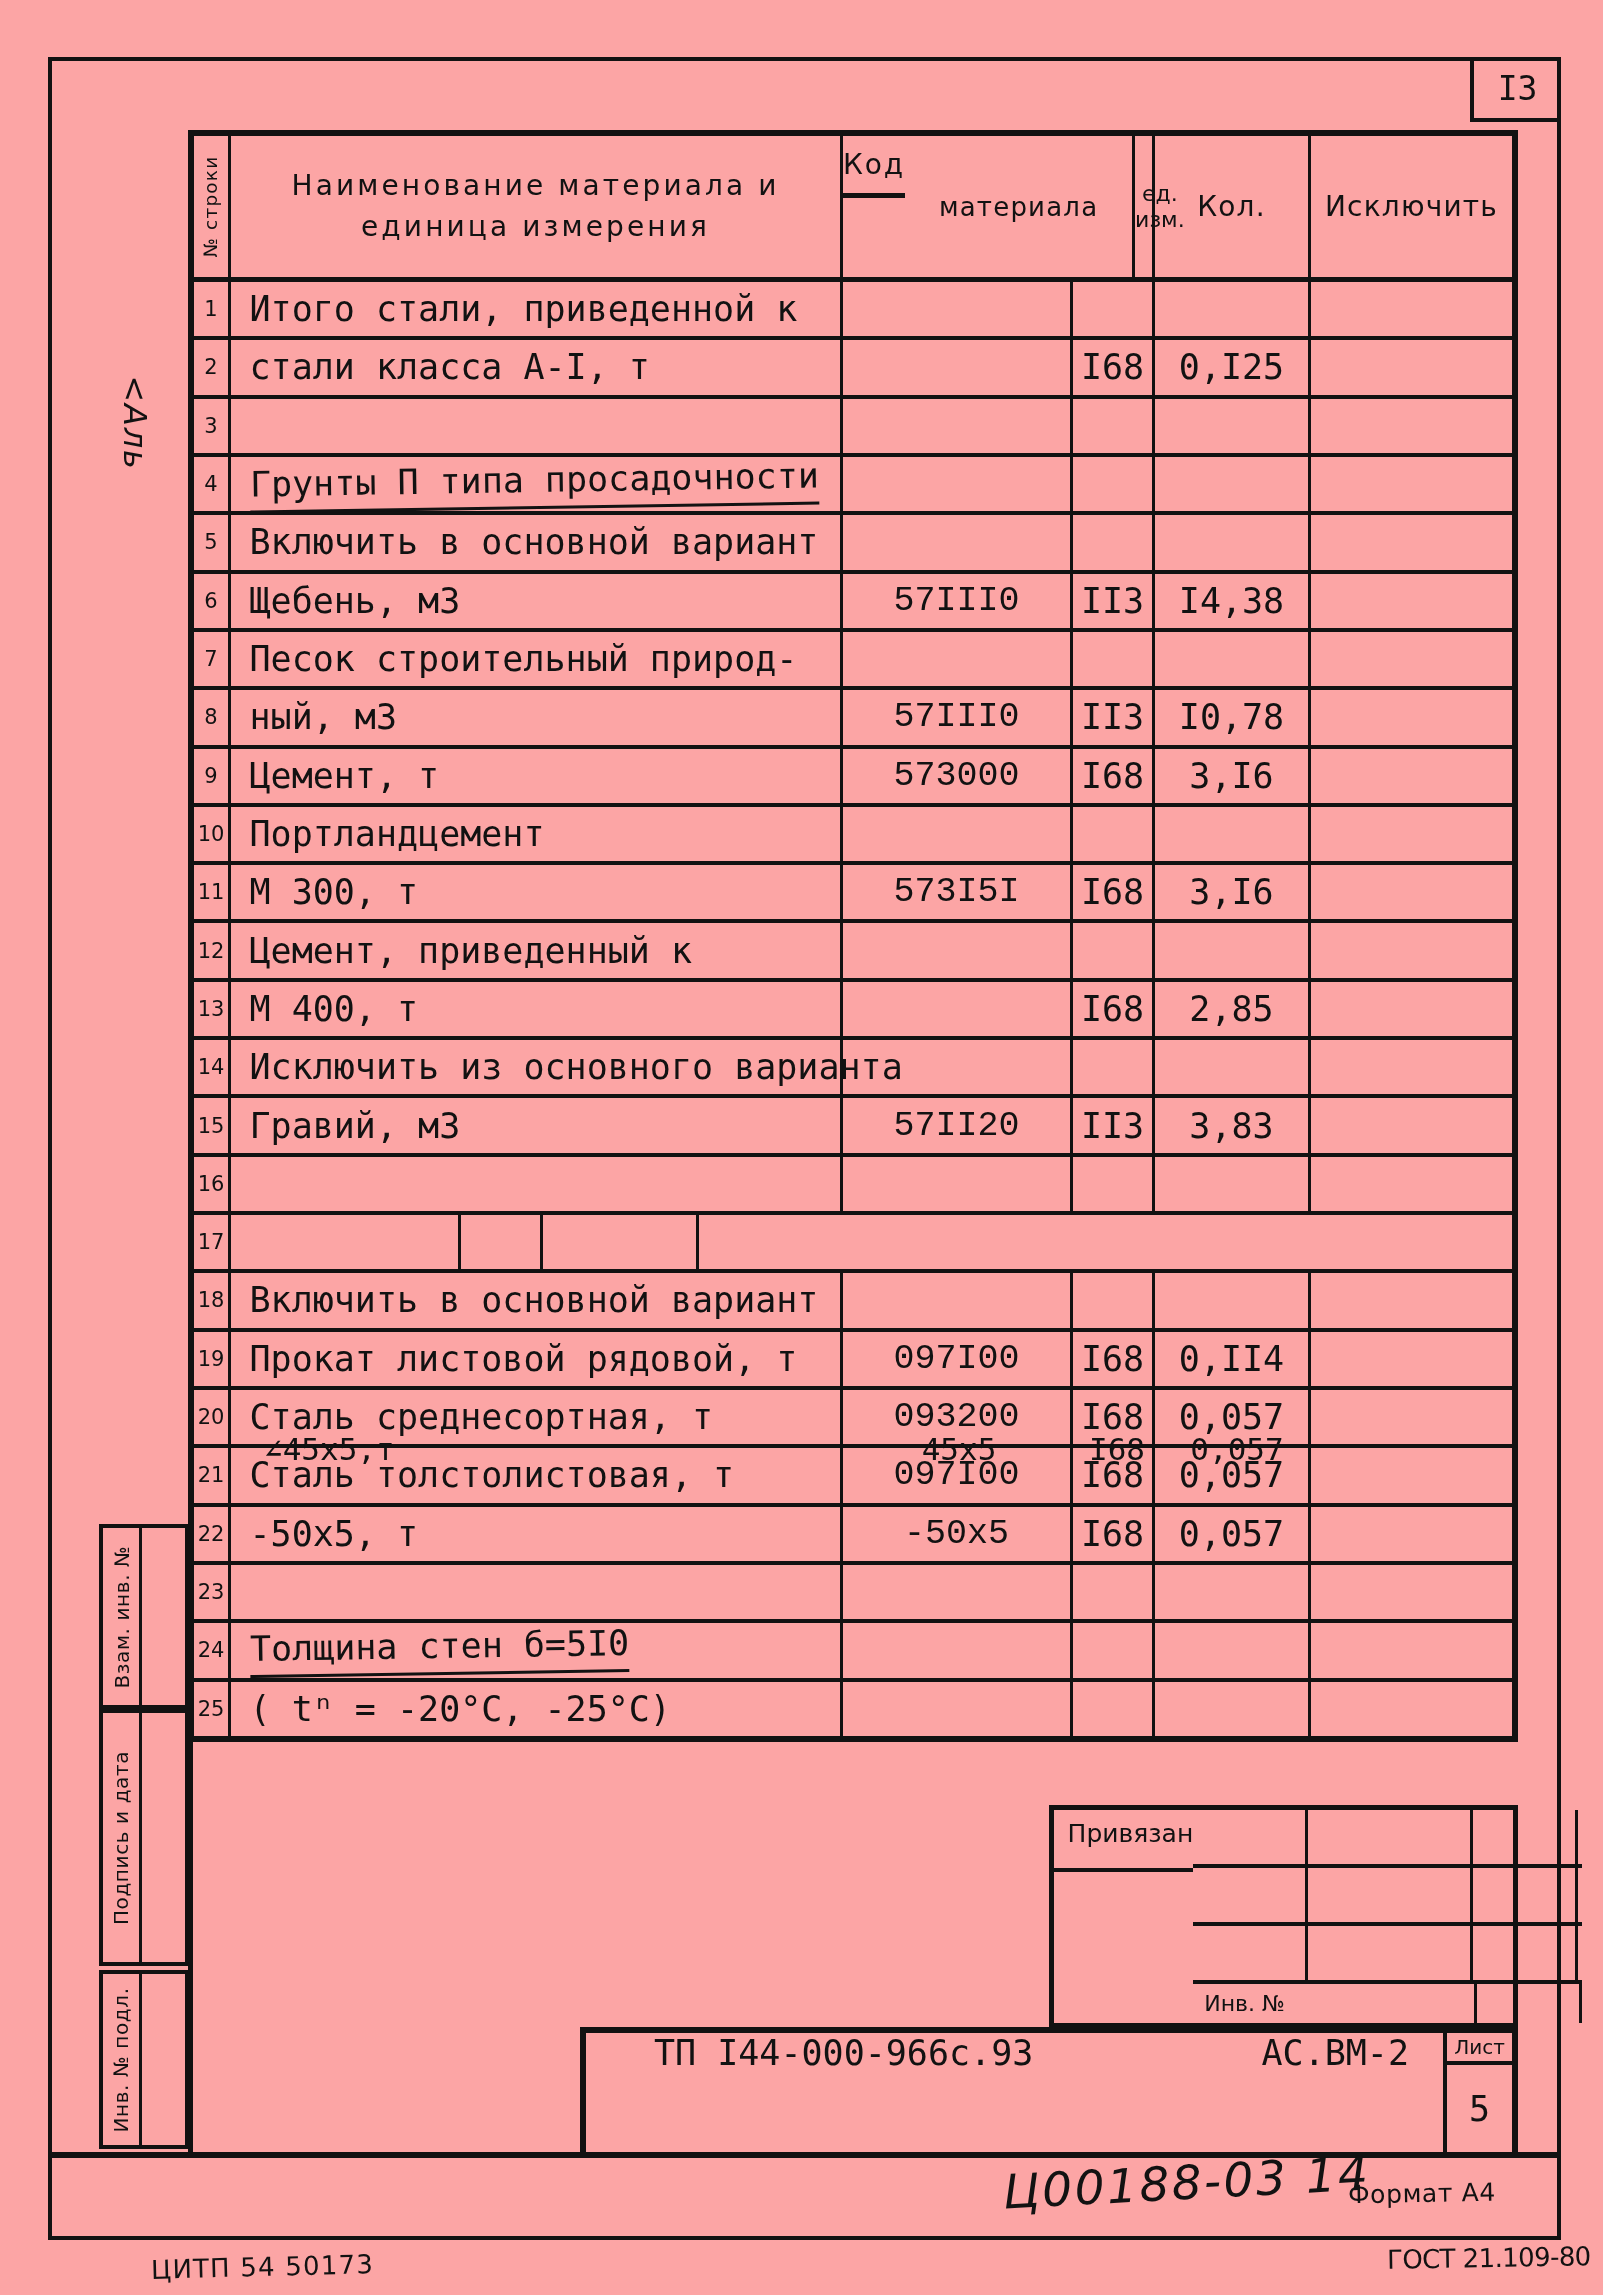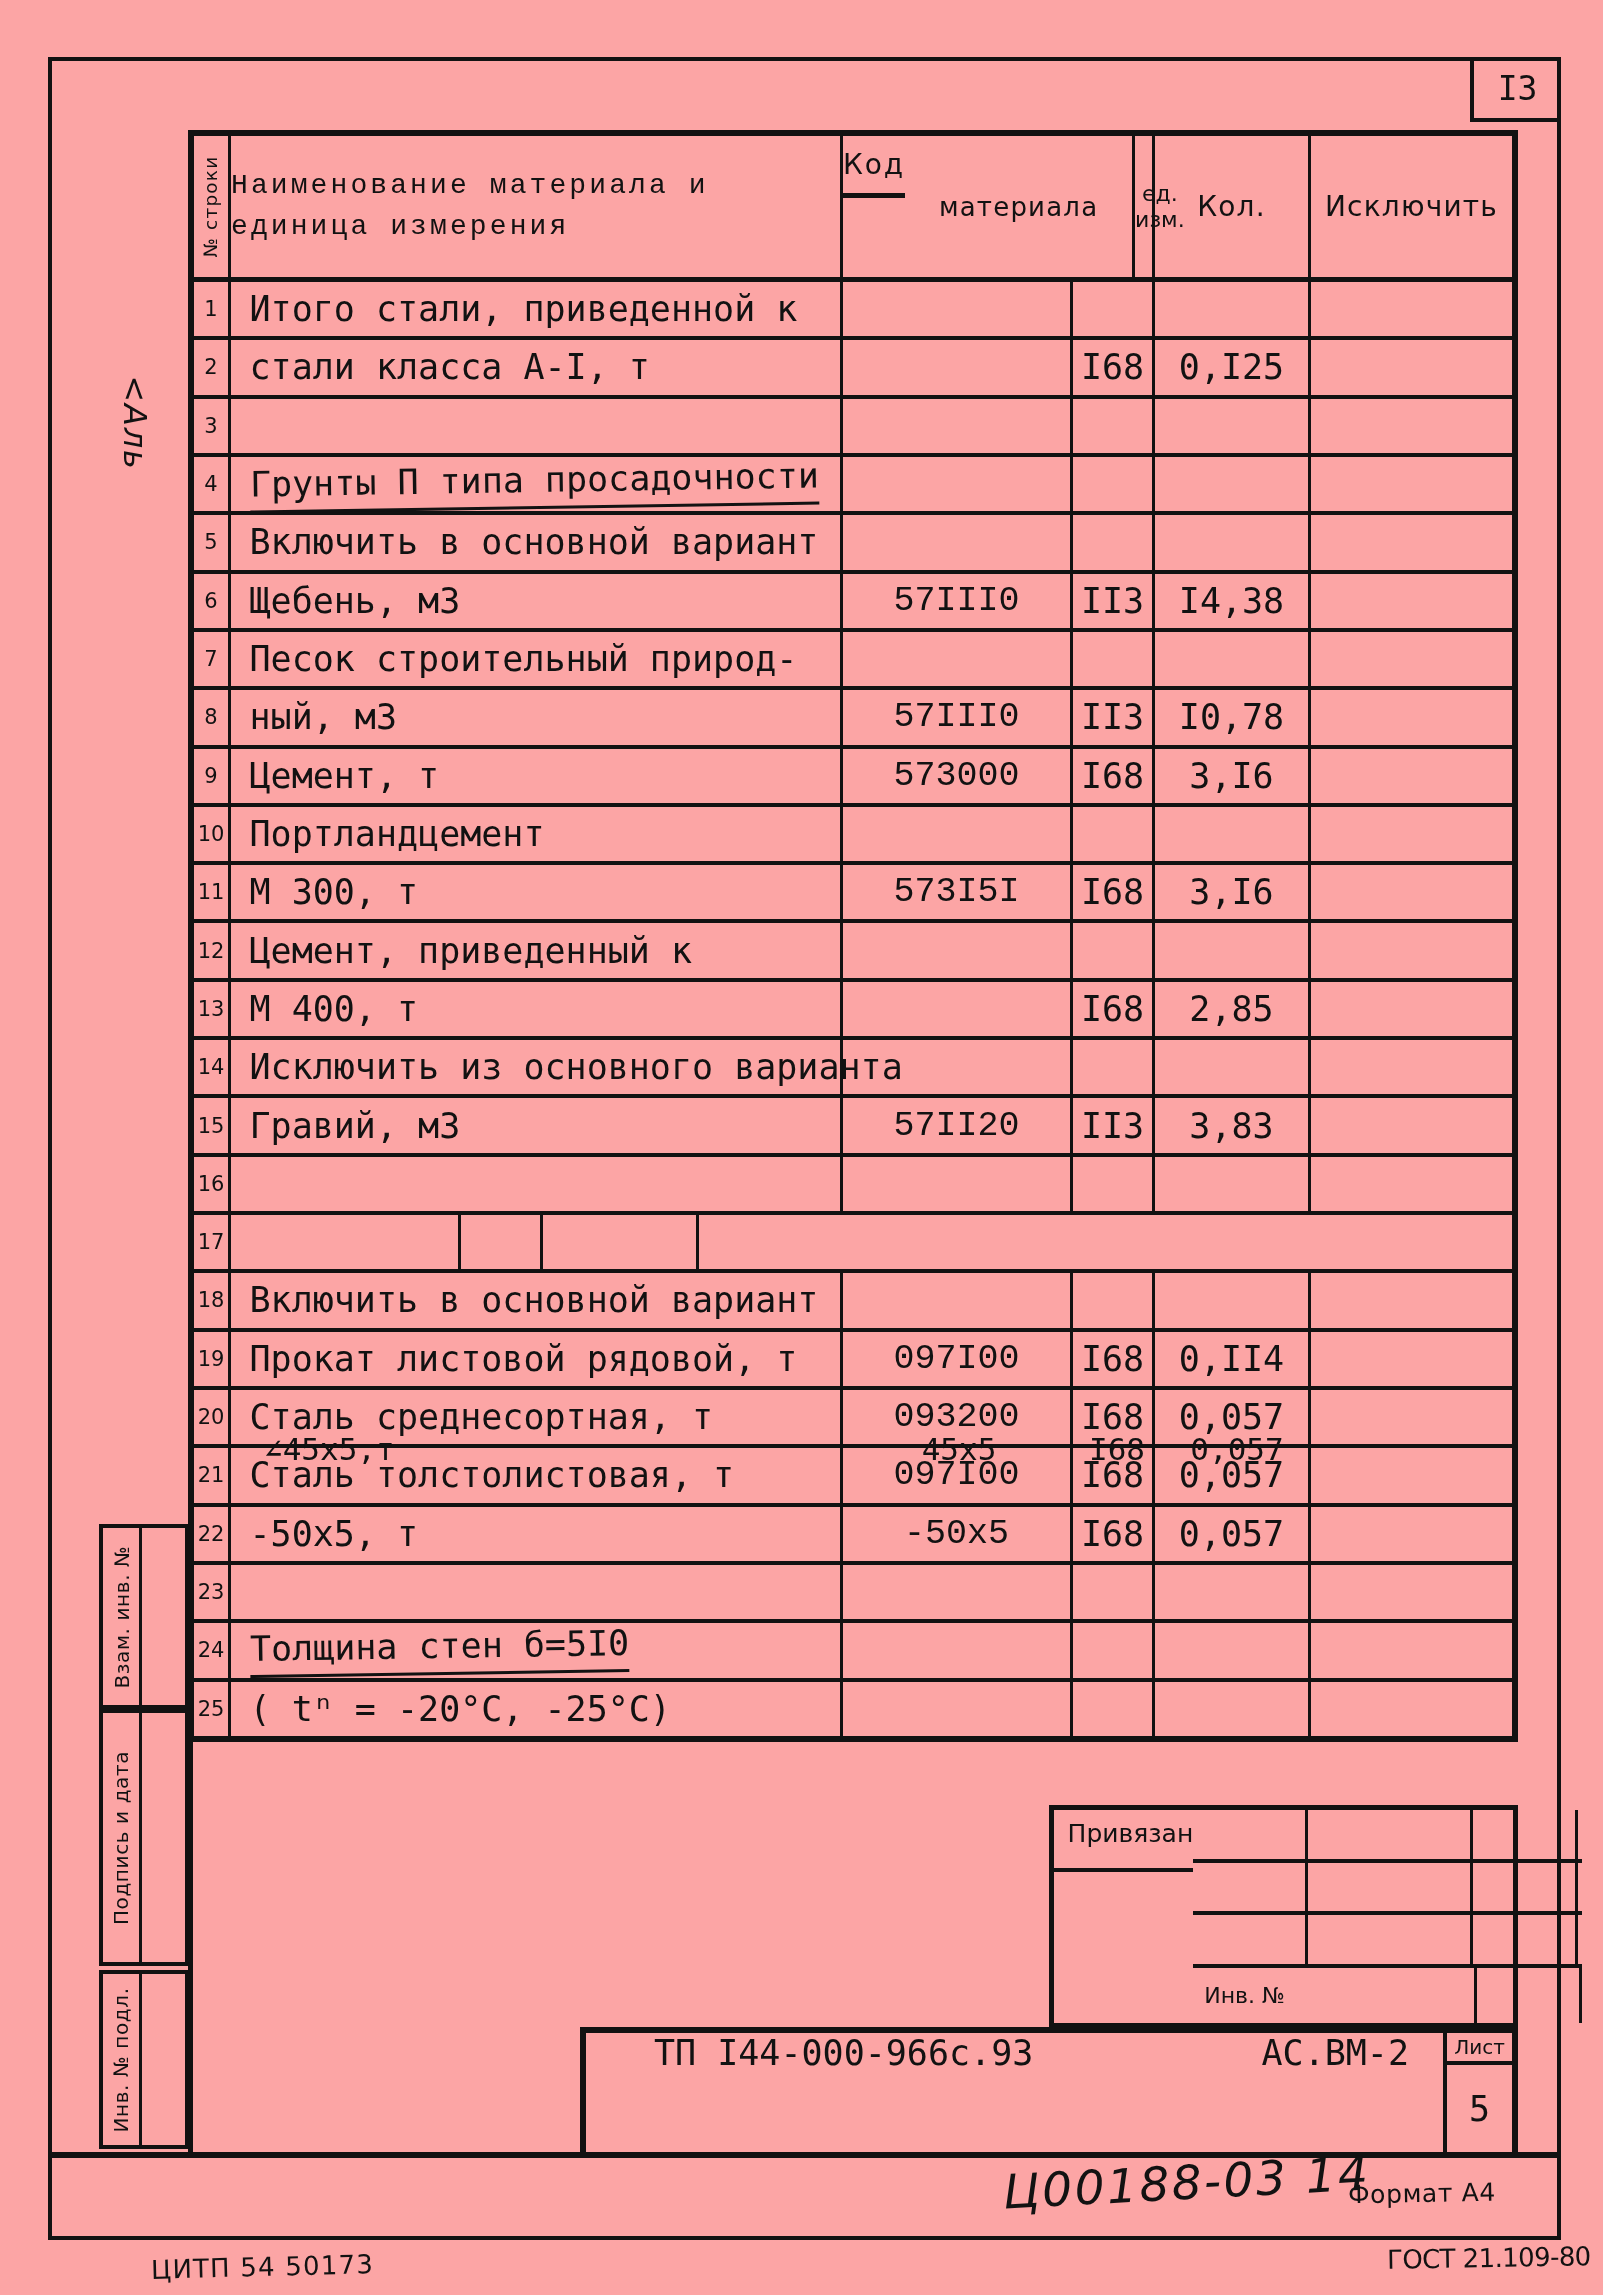--- a/index.html
+++ b/index.html
@@ -20,21 +20,21 @@
     font-family:"DejaVu Sans","Liberation Sans",sans-serif; }
   .cell { border-right:3.7px solid #121212; position:relative; }
   .cell:last-child { border-right:none; }
   .c-num  { width:37px;  flex:none; display:flex; align-items:center; justify-content:center; }
   .c-name { width:612px; flex:none; display:flex; align-items:center; padding-left:18.5px; white-space:nowrap; overflow:visible; }
   .c-code { width:230px; flex:none; display:flex; align-items:center; justify-content:center;font-family:Liberation Mono, monospace; }
   .c-unit { width:82px; flex:none; display:flex; align-items:center; justify-content:center; }
   .c-qty  { width:156px; flex:none; display:flex; align-items:center; justify-content:center; }
   .c-note { width:201px; flex:none; }
   .h-rot { transform:rotate(-90deg); white-space:nowrap; font-size:18.5px; letter-spacing:1.2px; }
-  .h-name { flex-direction:column; justify-content:center; align-items:flex-start; padding-left:0; font-size:28px; letter-spacing:3.1px; line-height:1.45;font-family:Liberation Mono, monospace; }
+  .h-name { flex-direction:column; justify-content:center; align-items:center; padding-left:0; font-size:28px; letter-spacing:3.1px; line-height:1.45; }
   .h-codeunit { width:312px; flex:none; display:flex; flex-direction:row; border-right:3.7px solid #121212; }
   .h-kod { height:62px; border-bottom:5px solid #121212; display:flex; align-items:center; justify-content:center; font-size:28px; letter-spacing:1.9px; }
   .h-sub { flex:1; display:flex; }
   .h-mat { width:230px; border-right:3.7px solid #121212; display:flex; align-items:center; justify-content:center; font-size:26px; letter-spacing:1.2px; }
   .h-ed  { flex:1; display:flex; flex-direction:column; align-items:center; justify-content:center; font-size:22px; line-height:1.15; }
   .h-center { display:flex; align-items:center; justify-content:center; font-size:28px; letter-spacing:1.2px; }
   .rows { flex:1; display:flex; flex-direction:column; }
   .trow { flex:1; display:flex; border-top:4.3px solid #121212; font-size:35px; }
   .trow:first-child { border-top:none; }
   .trow .c-num { font-family:"DejaVu Sans","Liberation Sans",sans-serif; font-size:21px; }
@@ -54,21 +54,21 @@
   .stamp-blank { flex:1; }
   .binding { position:absolute; left:1049px; top:1805px; width:469px; height:223px; border:5px solid #121212;
     display:flex; flex-direction:row; font-family:"DejaVu Sans","Liberation Sans",sans-serif; }
   .bind-head { height:62px; border-bottom:4.3px solid #121212; font-size:25px; padding:8.6px 0 0 13.6px; }
   .bind-grid { flex:1; display:flex; flex-direction:column; }
   .bind-row { flex:1; display:flex; border-bottom:4.3px solid #121212; }
   .bind-c1 { width:115px; border-right:3.7px solid #121212; }
   .bind-c2 { width:165px; border-right:3.7px solid #121212; }
   .bind-c3 { width:105px; border-right:3.7px solid #121212; }
   .bind-c4 { flex:1; }
-  .bind-inv { height:55px; display:flex; }
+  .bind-inv { height:39px; display:flex; }
   .bind-invlabel { width:284px; border-right:3.7px solid #121212; font-size:22px; display:flex; align-items:center; padding-left:11px; }
   
   .titleblock { position:absolute; left:580px; top:2027px; width:938px; height:131px; border:6.2px solid #121212; display:flex; }
   .tb-main { flex:1; display:flex; align-items:flex-start; }
   .tb-doc { margin-left:68px; font-size:35px; flex:1; }
   .tb-code { margin-right:34px; font-size:35px; }
   .tb-right { width:69px; border-left:4.3px solid #121212; display:flex; flex-direction:column; }
   .tb-list { height:32px; border-bottom:4.3px solid #121212; display:flex; align-items:center; justify-content:center;
     font-size:20px; font-family:"DejaVu Sans","Liberation Sans",sans-serif; }
   .tb-num { flex:1; display:flex; align-items:center; justify-content:center; font-size:35px; }

